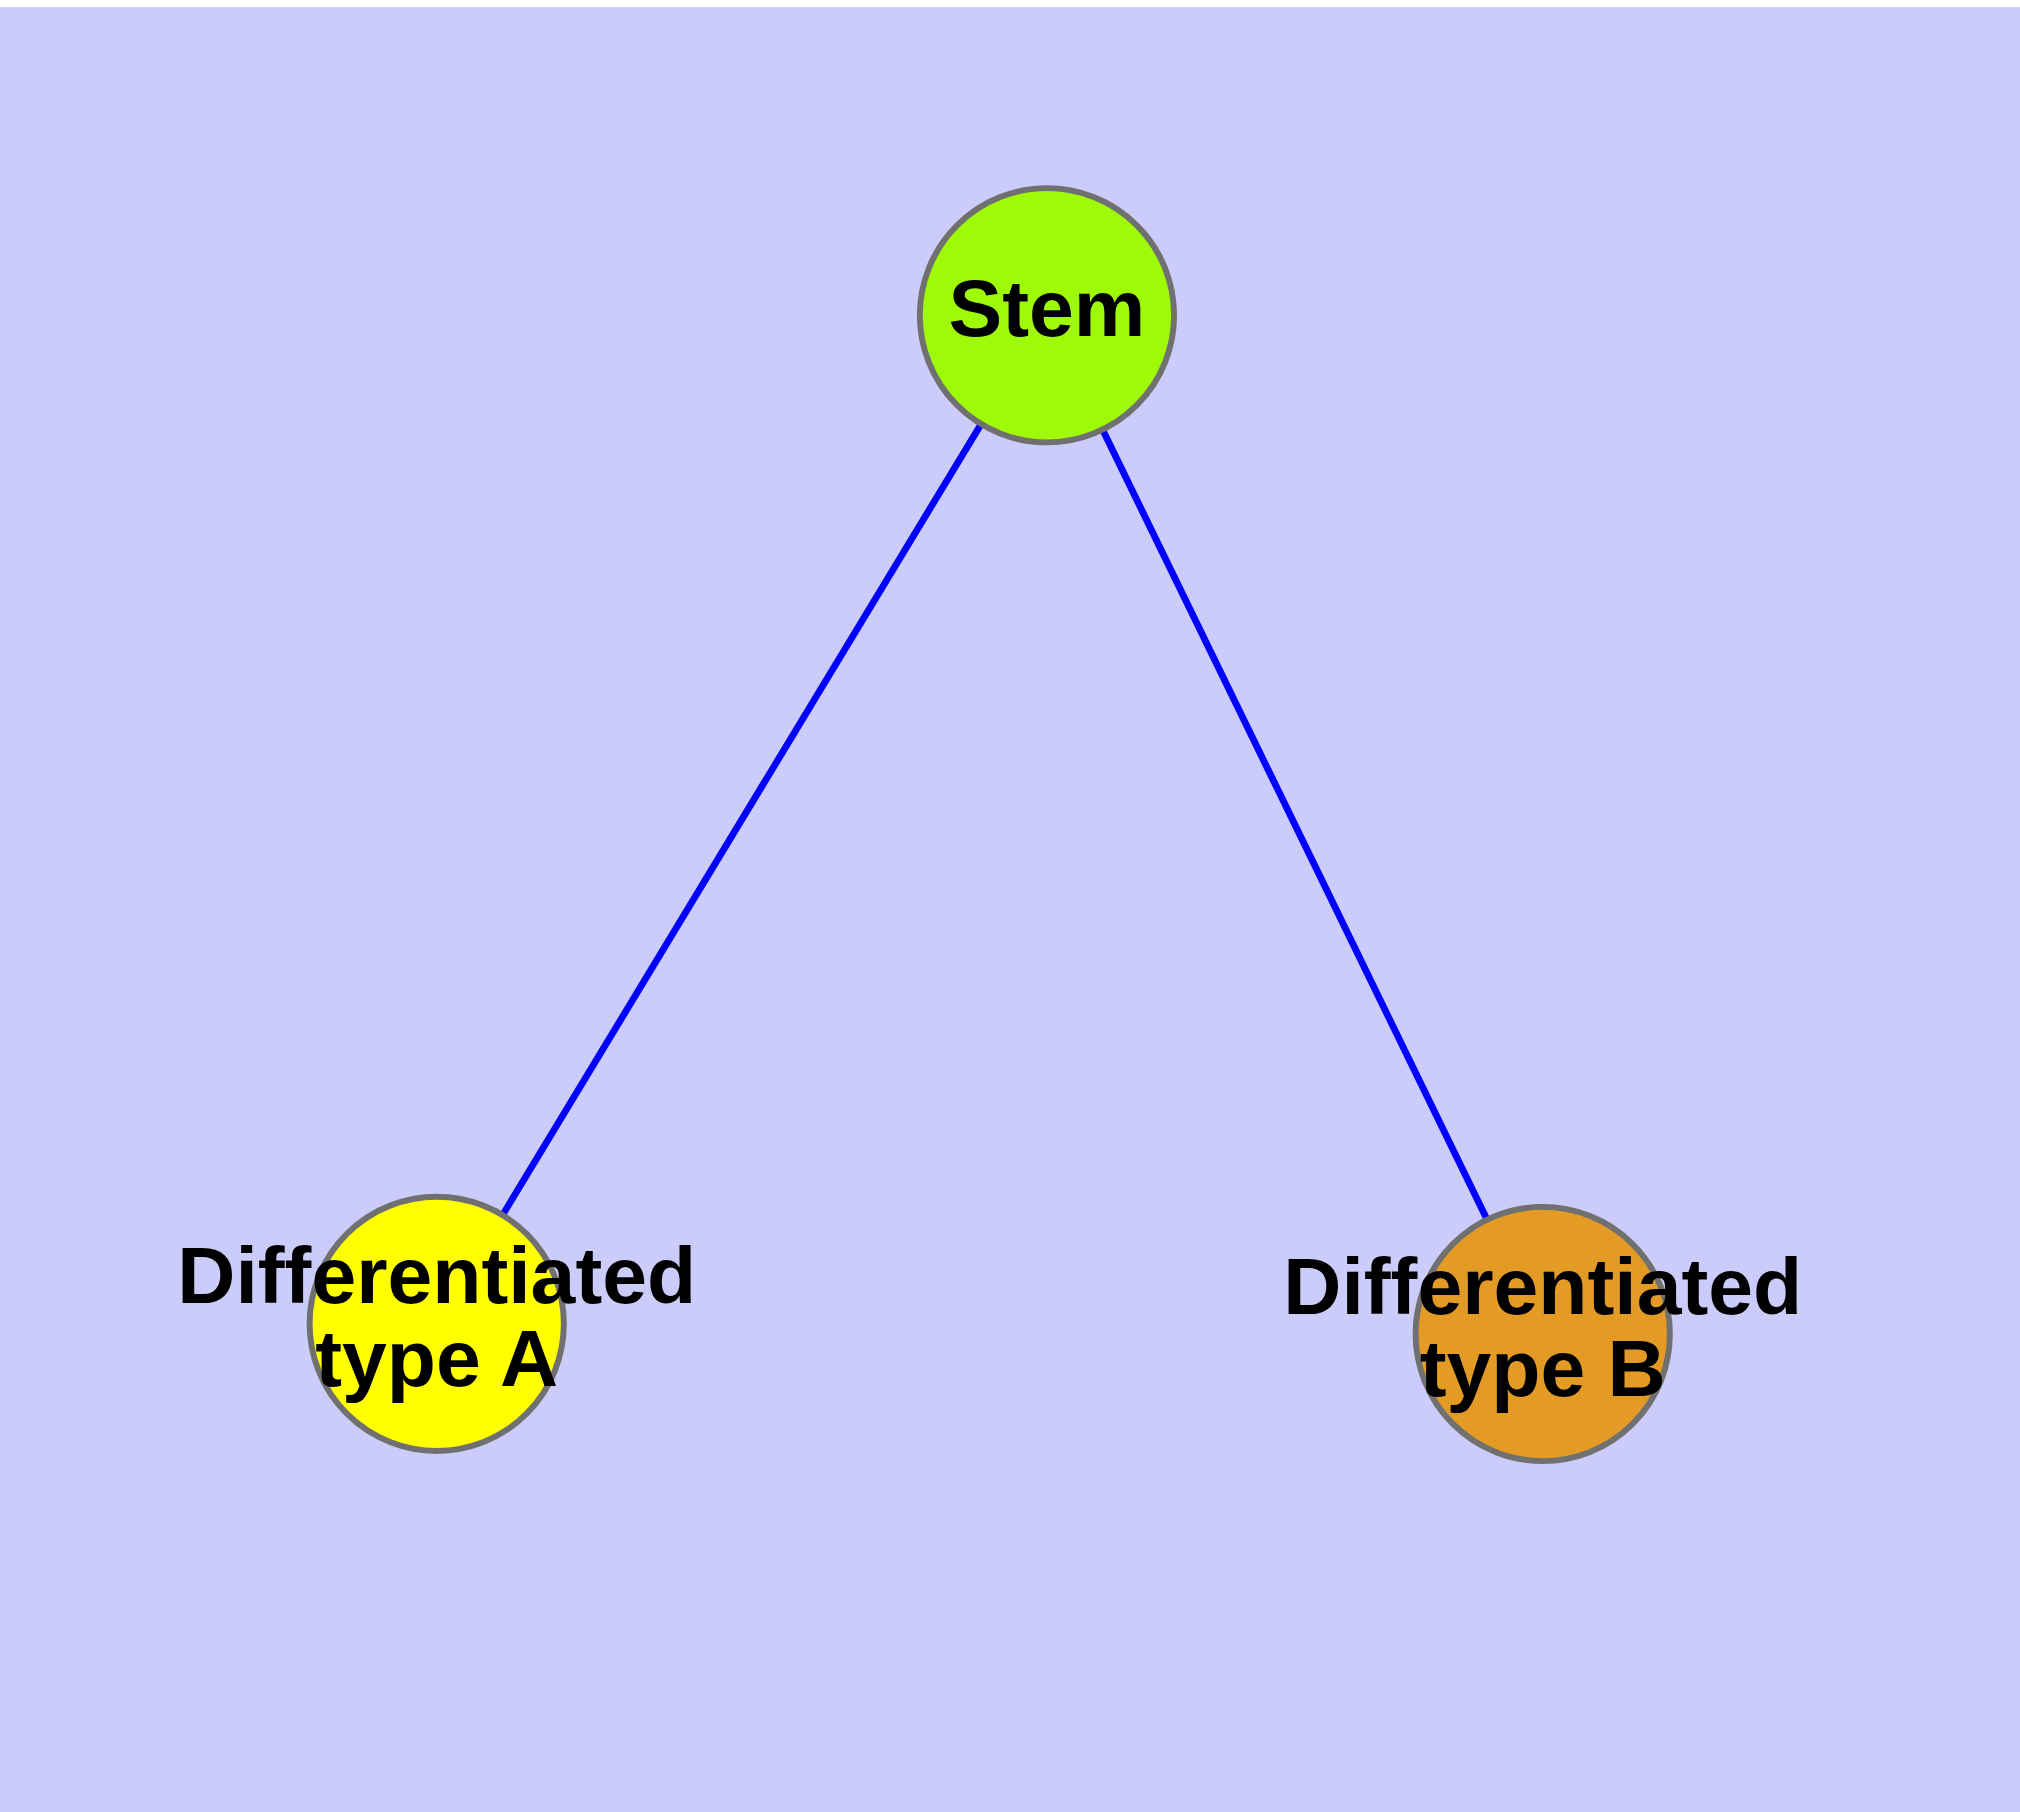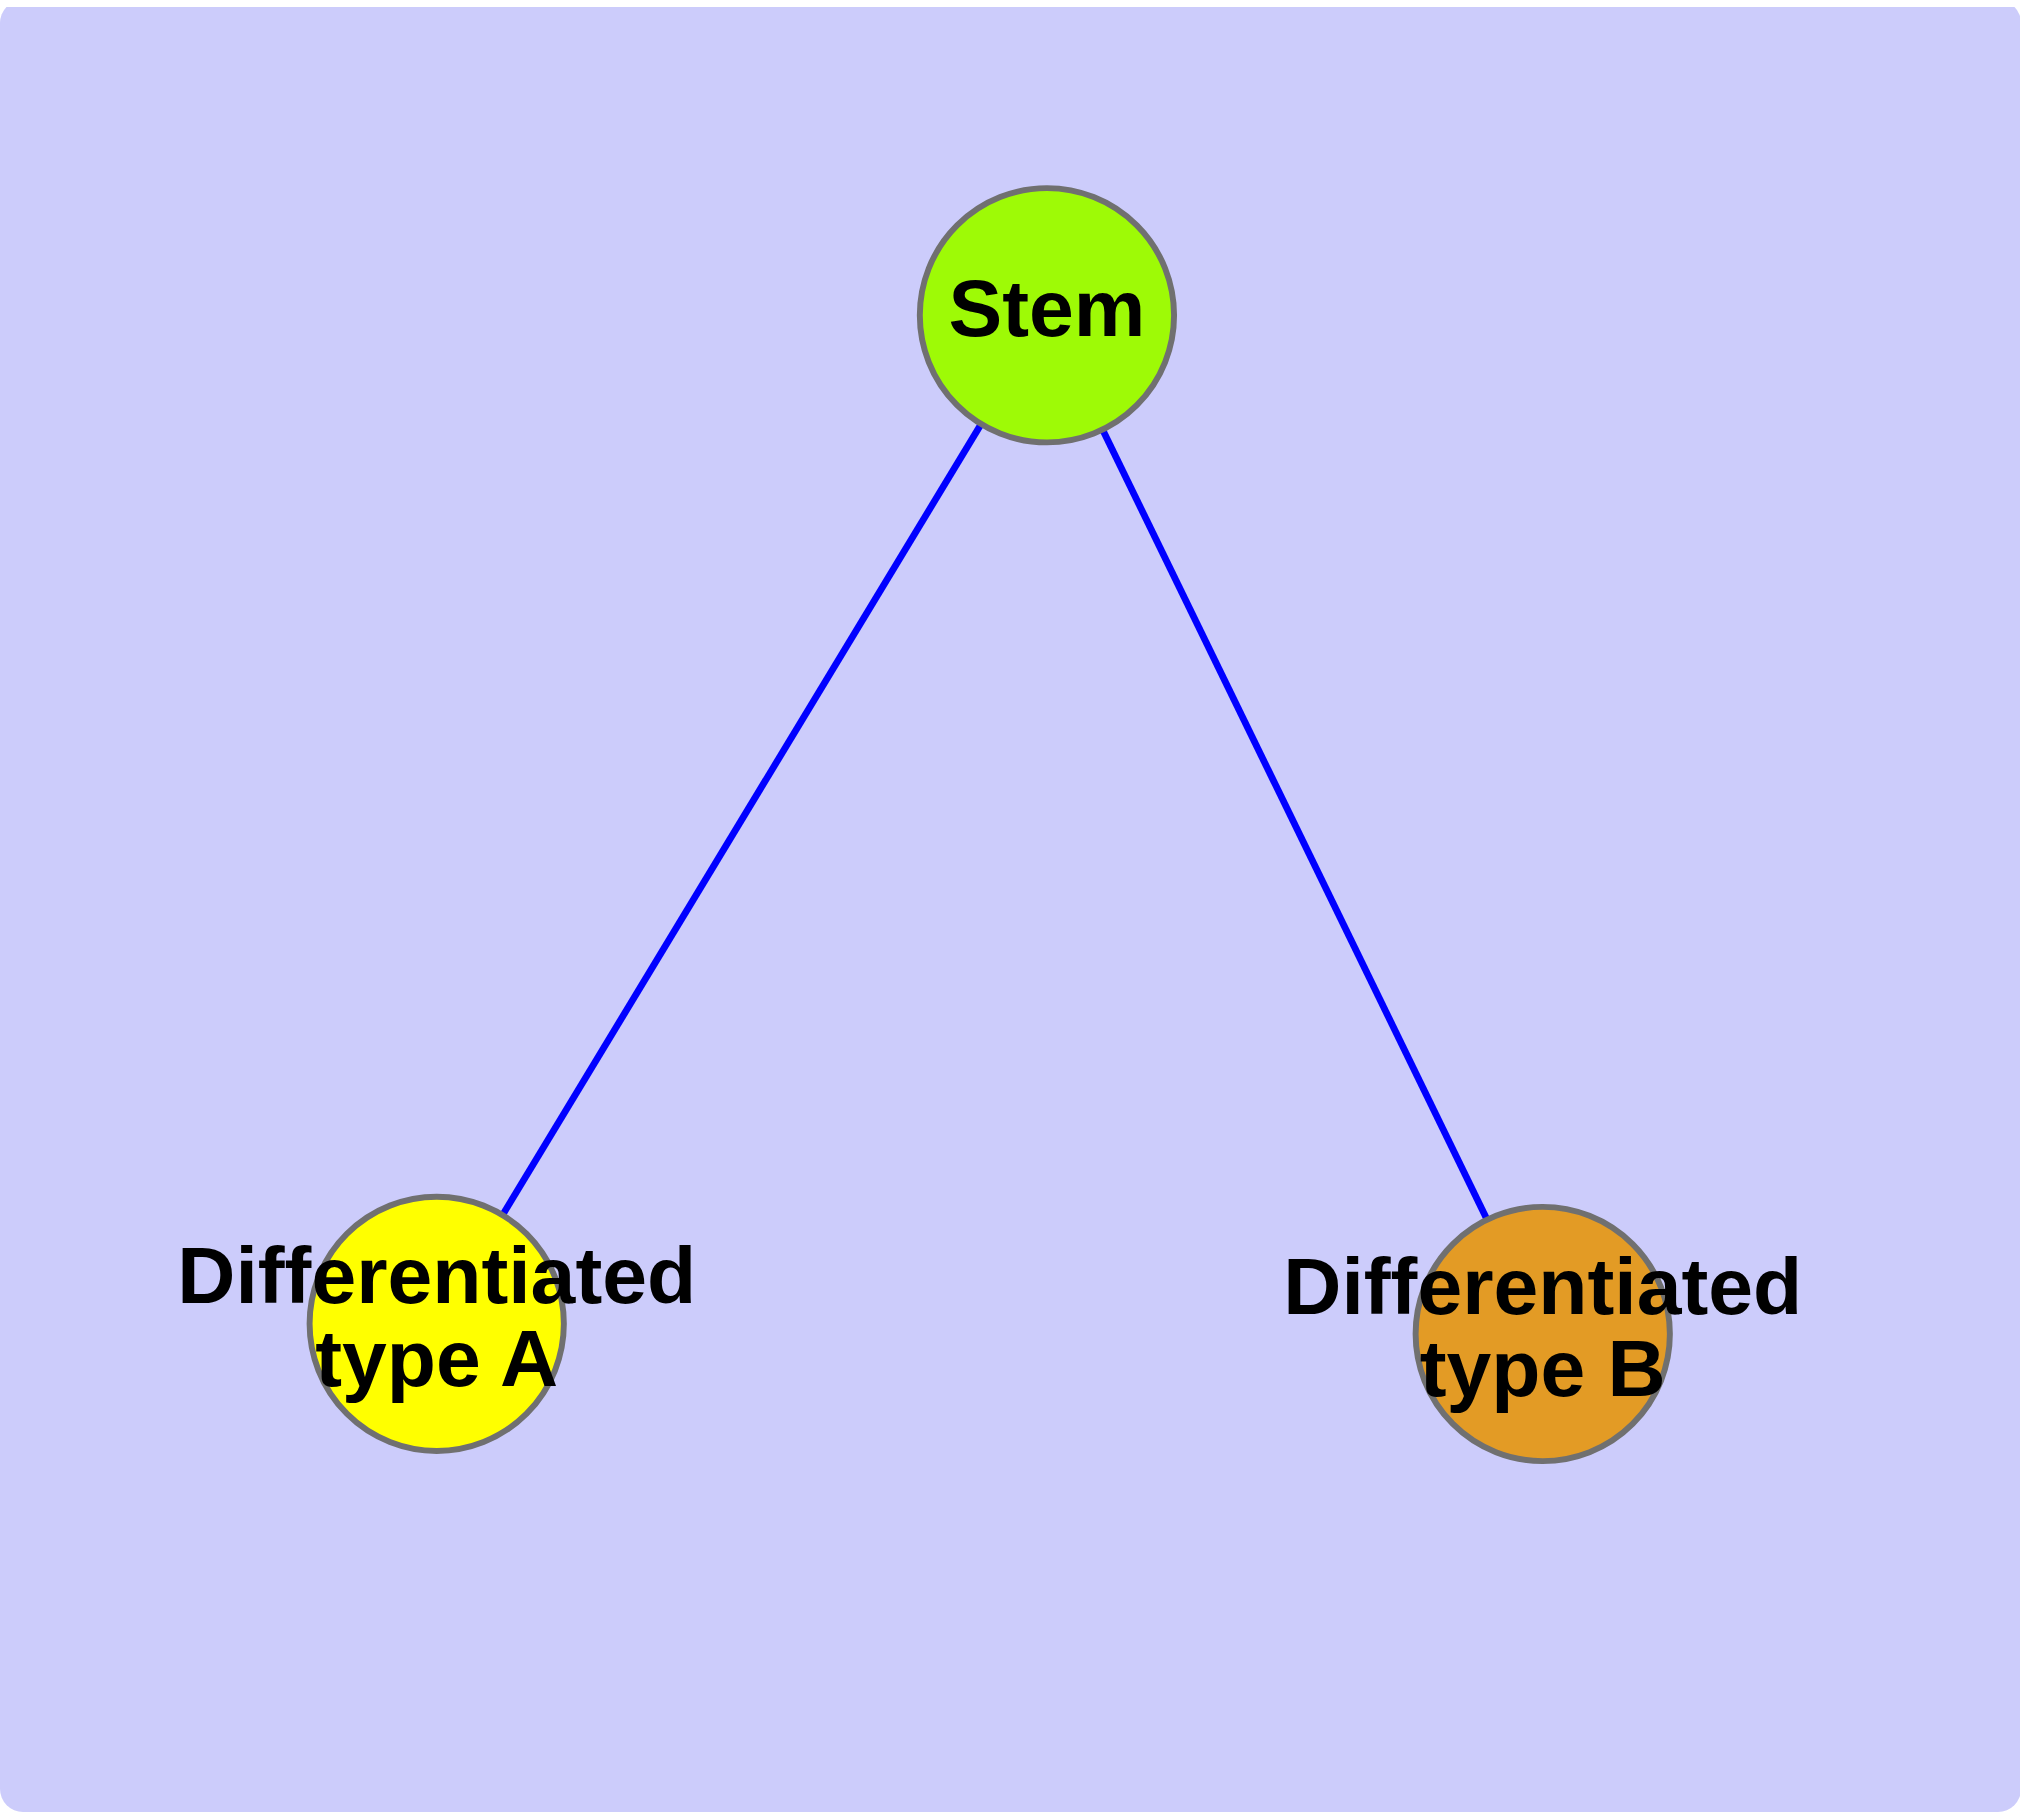--- a/index.html
+++ b/index.html
@@ -36,21 +36,21 @@
     font-weight: bold;
     fill: #000000;
     text-anchor: middle;
     dominant-baseline: middle;
     paint-order: normal;
   }
 </style>
 </head>
 <body>
 
-<div id="stage" style="width: 2021px; height: 1812px; background: rgb(255, 255, 255); border-radius: 23px;">
+<div id="stage" style="width: 2021px; height: 1812px; background: rgb(255, 255, 255);">
 
   <div id="canvas-bg" style="background: rgb(204, 204, 251);"></div>
 
   <svg id="graph-svg" viewBox="0 0 2384 2138" xmlns="http://www.w3.org/2000/svg">
 
     <defs>
 
       <mask id="edge-mask" maskUnits="userSpaceOnUse" x="0" y="0" width="2384" height="2138">
         <rect x="0" y="0" width="2384" height="2138" fill="#ffffff"></rect>
         <circle id="m-stem" fill="#000000" cx="1235" cy="372" r="146.5"></circle>

